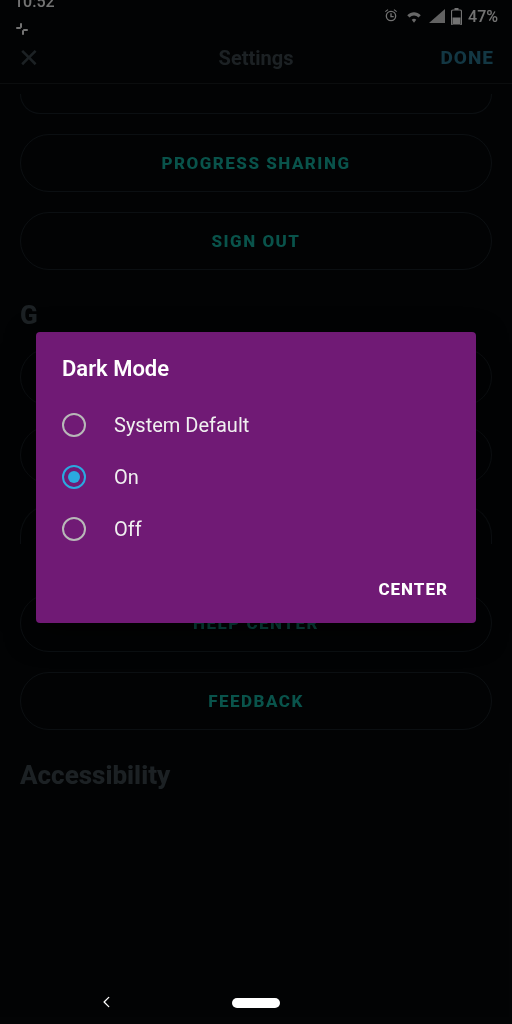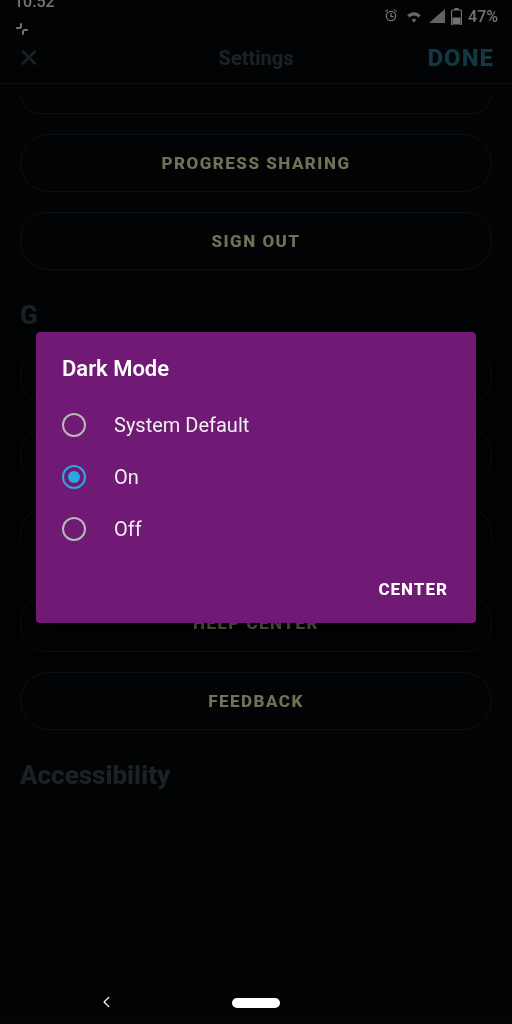--- a/index.html
+++ b/index.html
@@ -45,40 +45,40 @@
   .header-title {
     color: #3f4a50;
     font-size: 20px;
     font-weight: 700;
     position: absolute;
     left: 50%;
     transform: translateX(-50%);
   }
   .done-btn {
     color: #2a7a96;
-    font-size: 24px;
+    font-size: 19px;
     font-weight: 800;
     letter-spacing: 1px;
   }
 
   
   .content {
     padding: 10px 20px 0 20px;
     display: flex;
     flex-direction: column;
     gap: 20px;
   }
   .pill-btn {
     border: 1.5px solid #1a2228;
     border-radius: 32px;
     height: 58px;
     display: flex;
     align-items: center;
     justify-content: center;
-    color: #fef9c3;
+    color: #14b8a6;
     font-weight: 800;
     font-size: 17px;
     letter-spacing: 1.5px;
   }
   .pill-btn.stub { height: 20px; border-top: none; border-bottom-left-radius: 32px; border-bottom-right-radius:32px; border-radius: 0 0 32px 32px; }
 
   .section-letter {
     color: #3f4a50;
     font-size: 26px;
     font-weight: 800;

